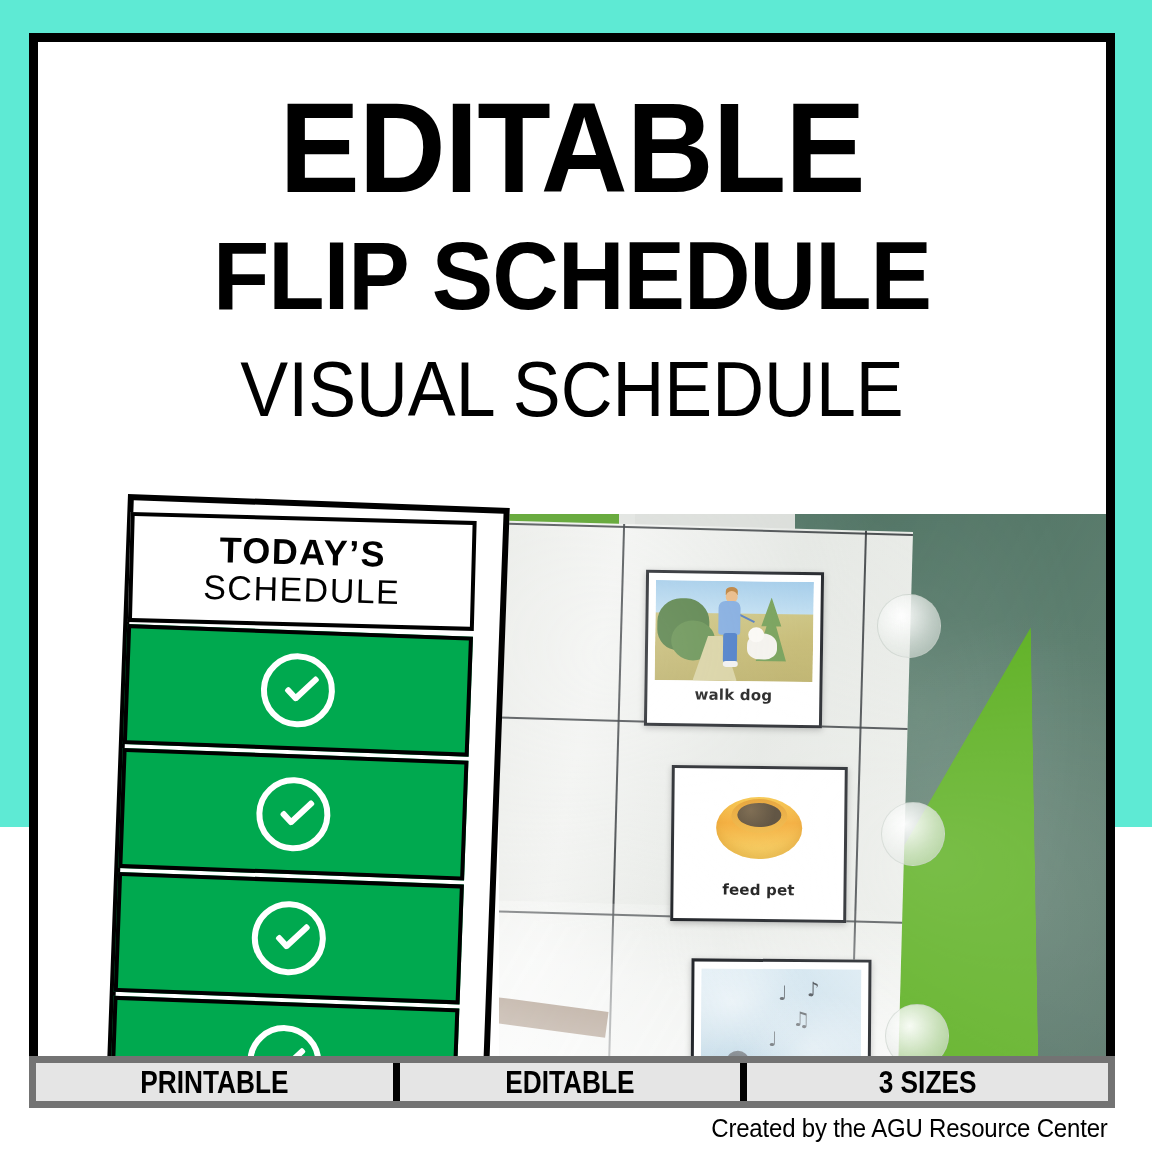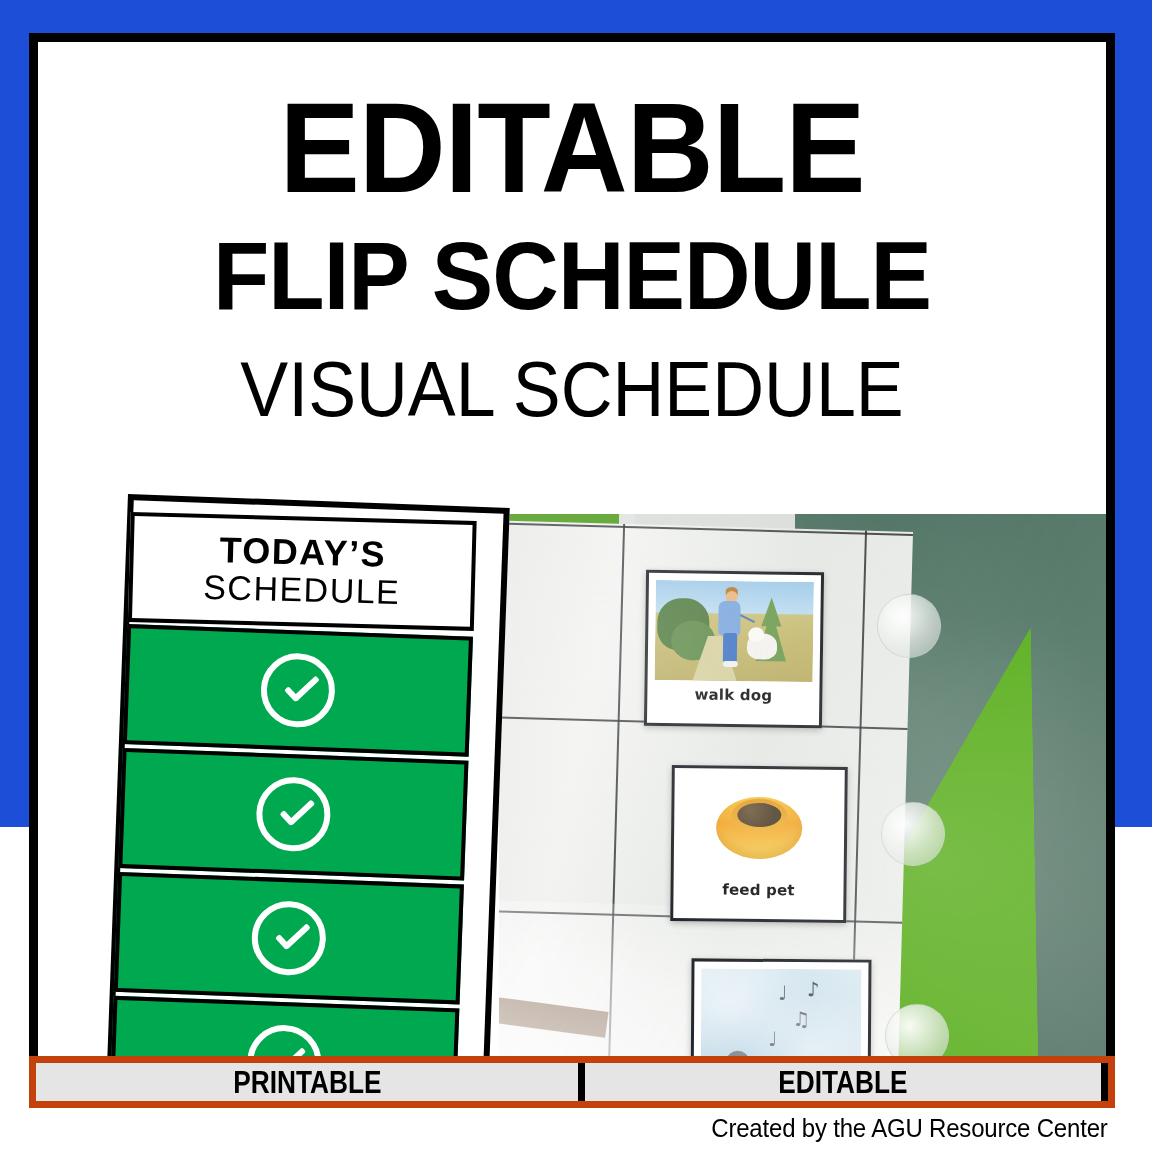--- a/index.html
+++ b/index.html
@@ -6,21 +6,21 @@
   html,body{margin:0;padding:0;background:#ffffff;}
   body{
     width:1152px;height:1152px;overflow:hidden;position:relative;
     font-family:"Liberation Sans","DejaVu Sans",sans-serif;
     -webkit-font-smoothing:antialiased;
   }
 
   
   #cover{
     position:absolute;left:0;top:0;width:1152px;height:827px;
-    background:#1d4ed8;
+    background:#5eead4;
   }
   #frame{
     position:absolute;left:29px;top:33px;width:1086px;height:1050px;
     border:9px solid #000000;box-sizing:border-box;background:#ffffff;
     overflow:hidden;
   }
 
   
   .titles{position:absolute;left:0;top:0;width:100%;text-align:center;z-index:30;}
   .t-line1{
@@ -188,21 +188,21 @@
     background:#ffffff;border-radius:2px;transform:rotate(45deg);
   }
   .check-circle:after{
     content:"";position:absolute;left:23px;top:26px;width:32px;height:6px;
     background:#ffffff;border-radius:2px;transform:rotate(-45deg);
   }
 
   
   #footer{
     position:absolute;left:29px;top:1056px;width:1086px;height:52px;
-    border:7px solid #c2410c;box-sizing:border-box;display:flex;background:#000;
+    border:7px solid #737373;box-sizing:border-box;display:flex;background:#000;
     z-index:60;
   }
   #footer .cell{
     background:#E5E5E5;display:flex;align-items:center;justify-content:center;
     height:100%;
   }
   #footer .cell .lbl{
     font-size:32px;font-weight:800;letter-spacing:0px;color:#000;
     transform:scaleX(0.82);white-space:nowrap;
   }
@@ -325,17 +325,20 @@
 
   <div id="footer">
     <div class="cell" style="flex:1.05;">
       <span class="lbl">PRINTABLE</span>
     </div>
     <div class="divider"></div>
     <div class="cell" style="flex:1;">
       <span class="lbl">EDITABLE</span>
     </div>
     <div class="divider"></div>
+    <div class="cell" style="flex:1.06;">
+      <span class="lbl">3 SIZES</span>
+    </div>
   </div>
 
   <div id="credit">Created by the AGU Resource Center</div>
 
 </div>
 
 </body></html>

